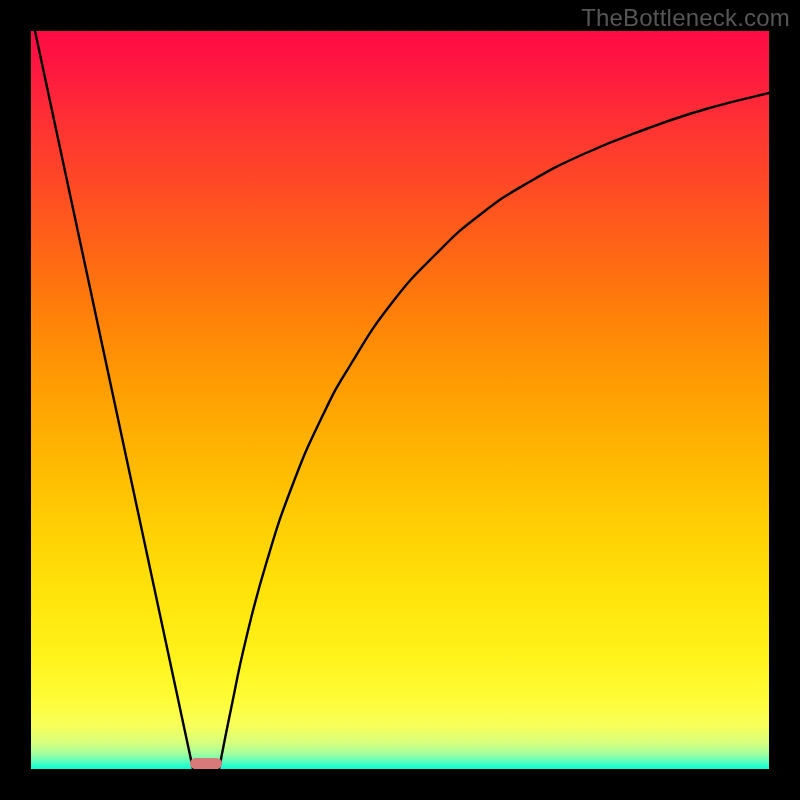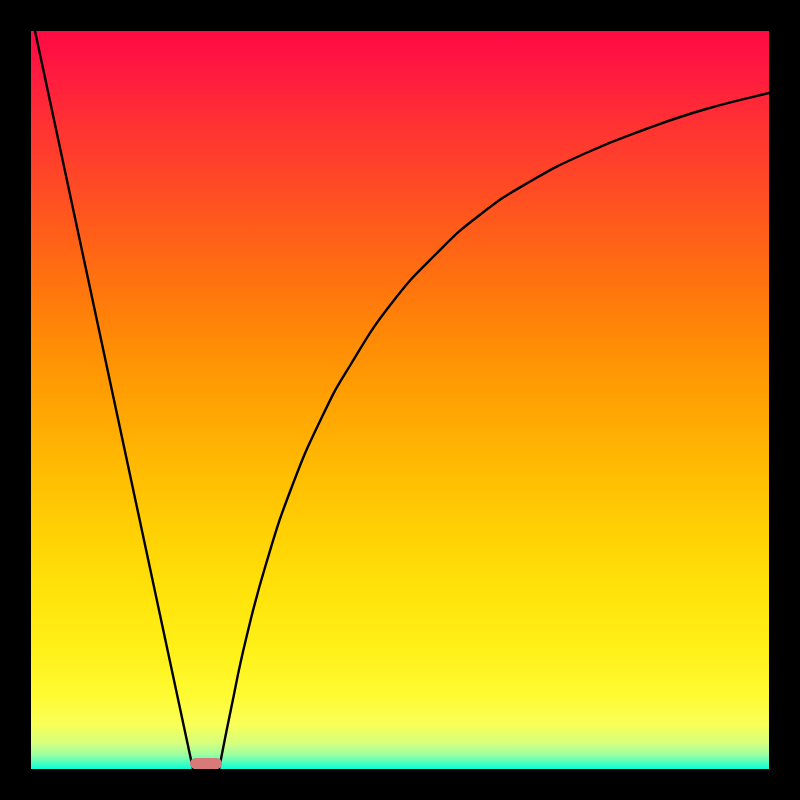--- a/index.html
+++ b/index.html
@@ -67,20 +67,21 @@
   }
   svg.curve {
     position: absolute;
     inset: 0;
   }
 </style>
 </head>
 <body>
 
 <div class="frame">
+  <div class="attribution">TheBottleneck.com</div>
 
   <div class="plot">
     <div class="gradient"></div>
 
     <svg class="curve" viewBox="0 0 738 738" preserveAspectRatio="none">
       <path id="left-line" fill="none" stroke="#000" stroke-width="2.4" stroke-linecap="round" d="M 4 0 L 162 738"></path>
       <path id="right-curve" fill="none" stroke="#000" stroke-width="2.4" stroke-linecap="round" d="M 188 738 C 191 723, 193.25 710.5, 200 678 C 206.75 645.5, 206.25 644.25, 215 608 C 223.75 571.75, 223.75 570.5, 235 533 C 246.25 495.5, 246.25 494.25, 260 458 C 273.75 421.75, 275 419.25, 290 388 C 305 356.75, 302.5 361.75, 320 333 C 337.5 304.25, 338.75 300.5, 360 273 C 381.25 245.5, 382.5 245.5, 405 223 C 427.5 200.5, 426.25 201.25, 450 183 C 473.75 164.75, 473.75 165.25, 500 150 C 526.25 134.75, 526.25 135, 555 122 C 583.75 109, 585 109, 615 98 C 645 87, 644.25 87, 675 78 C 705.75 69, 722.25 66, 738 62"></path>
     </svg>
 
     <div class="marker" id="marker" style="width: 32px; height: 11px; left: 159px; bottom: 0px;"></div>

